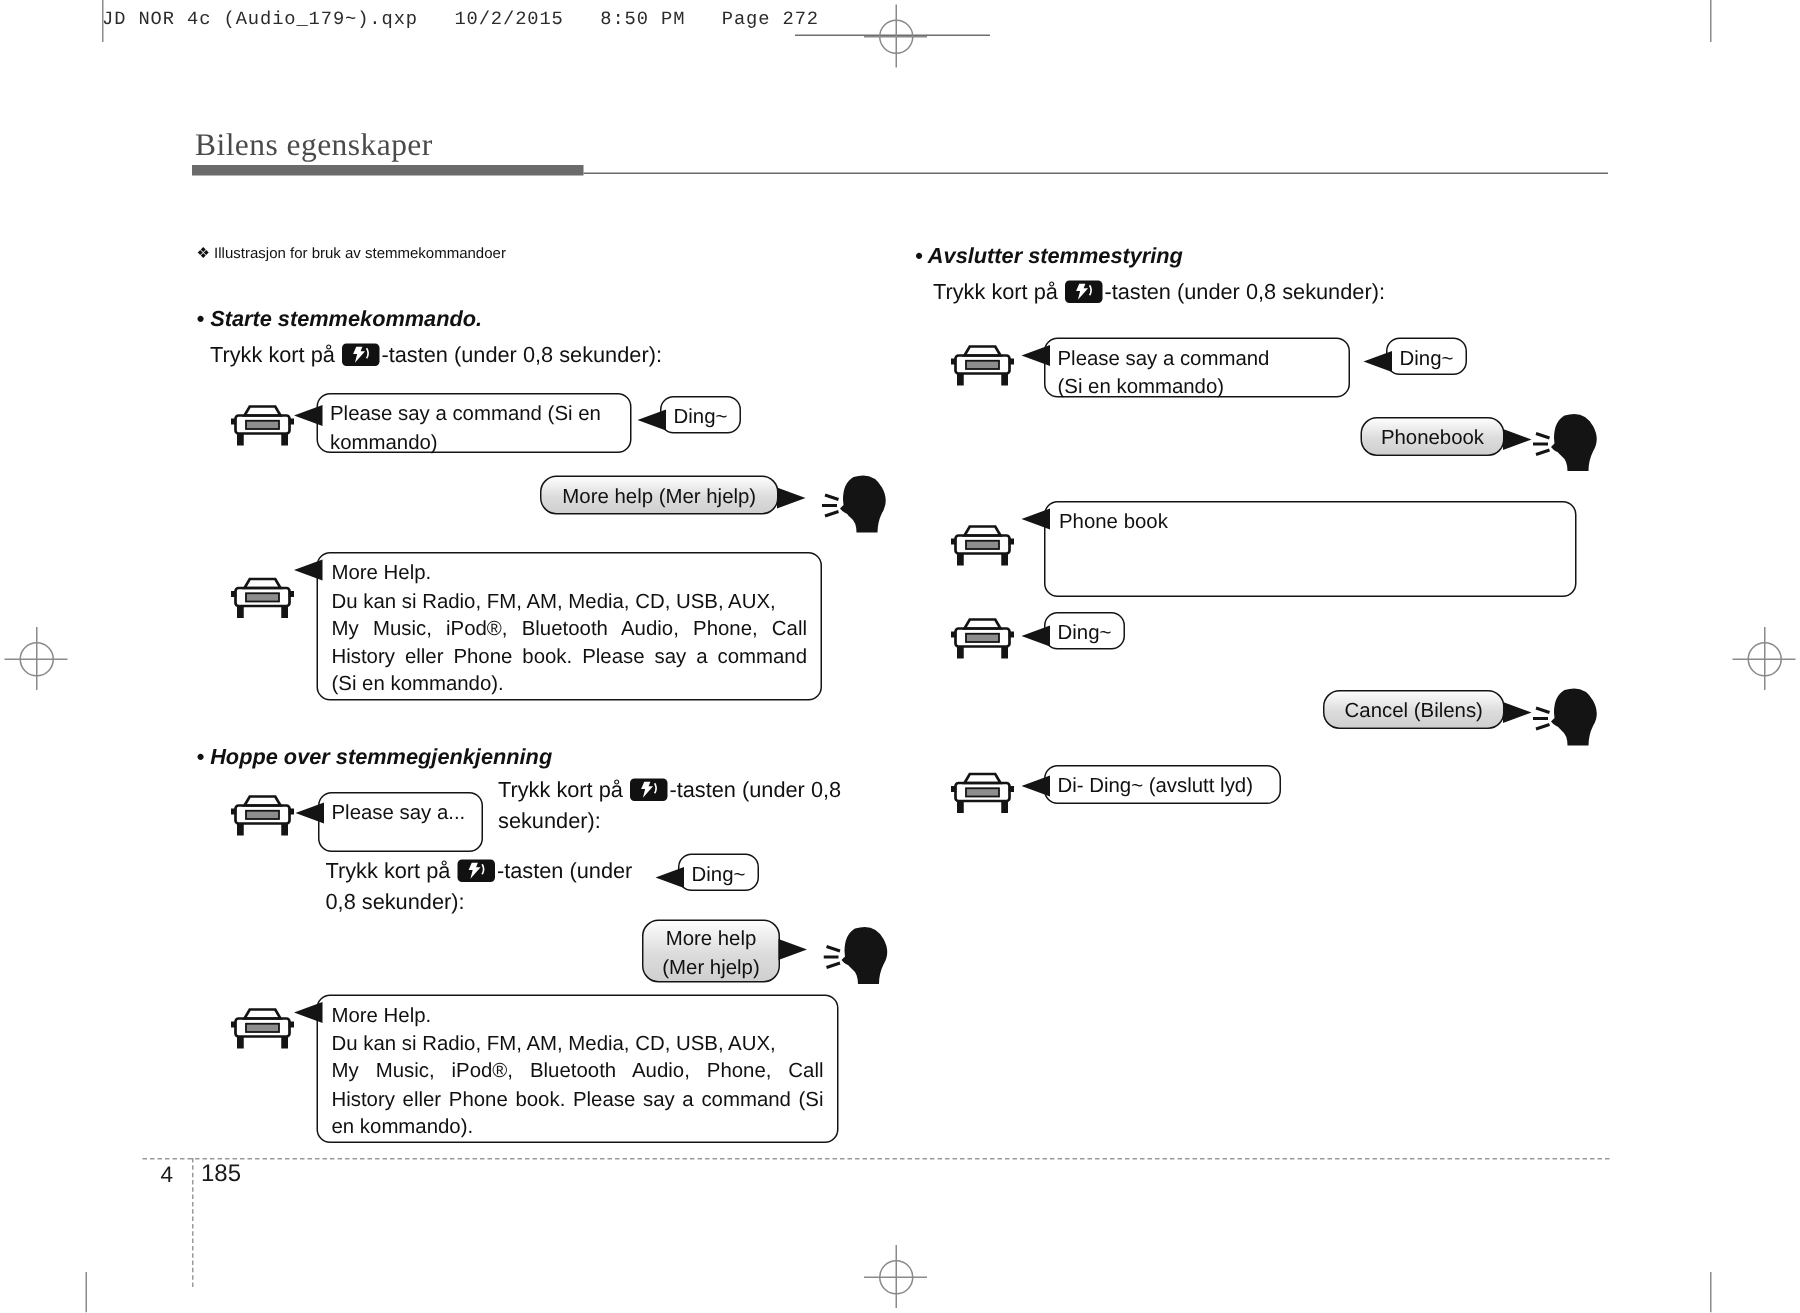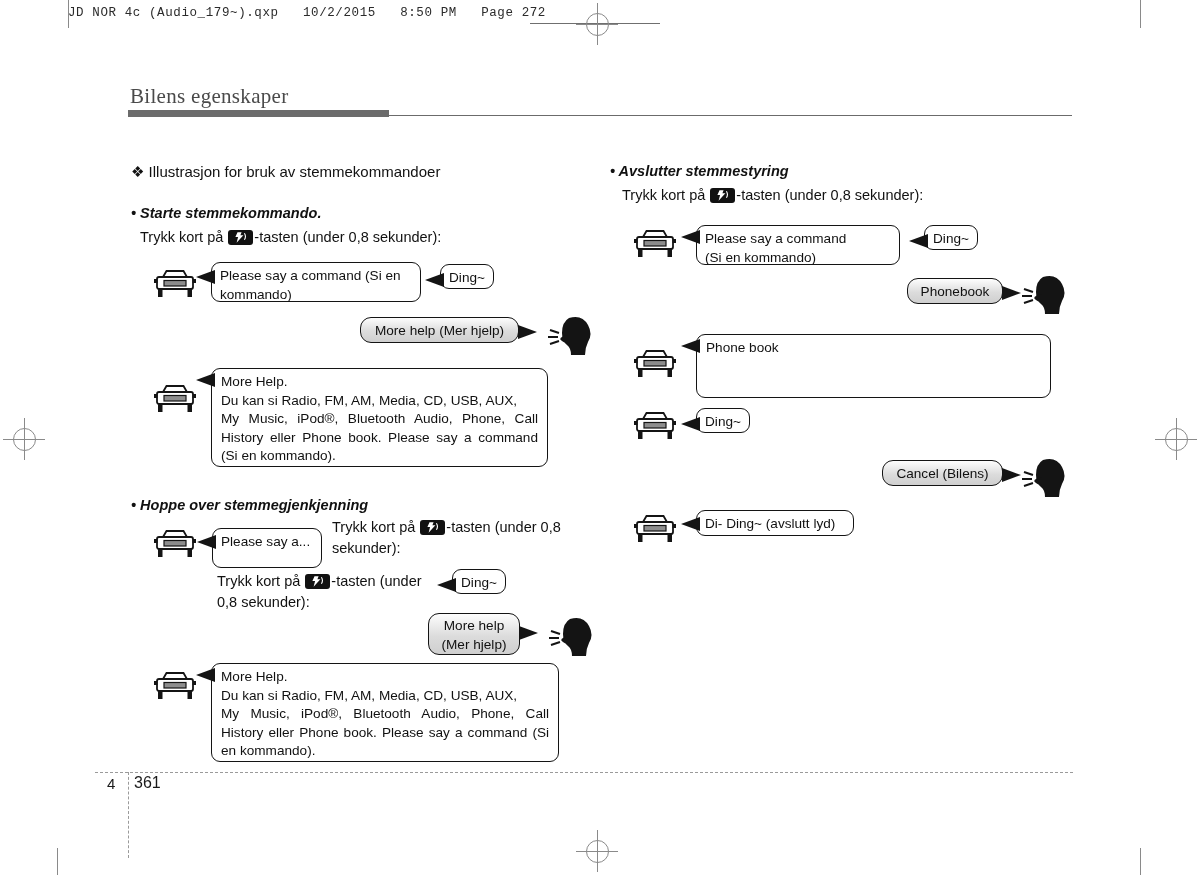--- a/index.html
+++ b/index.html
@@ -117,21 +117,21 @@
     position: absolute;
     left: 134px;
     top: 774px;
     font-size: 16px;
     color: #1a1a1a;
   }
 
   
   .sec-head {
     position: absolute;
-    font-size: 15px;
+    font-size: 10px;
     color: #111;
     white-space: nowrap;
   }
   .bullet-head {
     position: absolute;
     font-size: 14.5px;
     font-weight: bold;
     font-style: italic;
     color: #111;
     white-space: nowrap;
@@ -452,13 +452,13 @@
     <rect x="2" y="11" width="3.5" height="4" fill="#141414"></rect>
     <rect x="40.5" y="11" width="3.5" height="4" fill="#141414"></rect>
   </svg>
 </div>
 <div class="bubble" style="left:696px; top:510px; width:158px; height:26px;">Di- Ding~ (avslutt lyd)</div>
 <div class="tail tail-left" style="left:681px; top:517px;"></div>
 
 <div class="footer-dash"></div>
 <div class="footer-vdash"></div>
 <div class="footer-chapter">4</div>
-<div class="footer-page">361</div>
+<div class="footer-page">185</div>
 
 </body></html>

